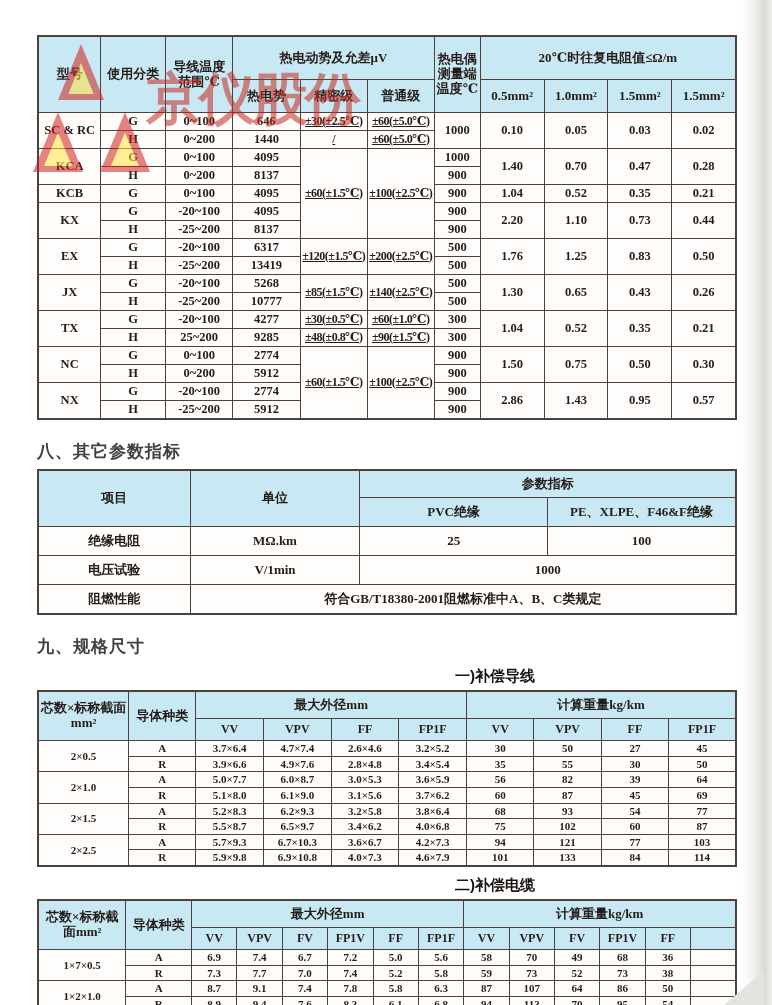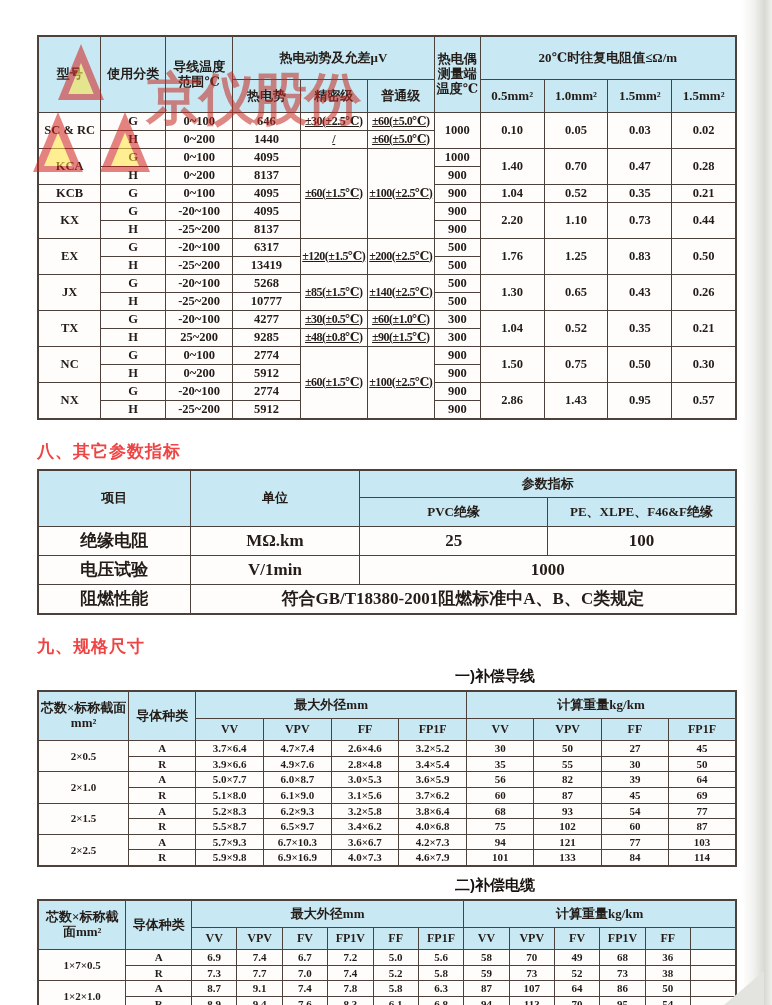--- a/index.html
+++ b/index.html
@@ -36,31 +36,31 @@
   th{background:#c8e9f3;font-size:13px;font-weight:bold;}
   
   #main-table{margin-top:0;}
   #main-table thead tr:first-child th{height:40px;}
   #main-table thead tr:last-child th{height:30px;}
   #main-table td{height:15px;font-size:12.5px;}
   #main-table td.tol{font-size:12px;letter-spacing:-0.5px;text-decoration:underline;}
   
   #params-table thead tr:first-child th{height:24px;}
   #params-table thead tr:last-child th{height:26px;margin-top:9px;}
-  #params-table td{height:26px;font-size:17px;}
+  #params-table td{height:26px;font-size:13px;}
   
   #wire-table thead tr:first-child th{height:24px;}
   #wire-table thead tr:last-child th{height:19px;font-size:12px;}
   #wire-table td{height:11px;font-size:11px;}
   #cable-table thead tr:first-child th{height:24px;}
   #cable-table thead tr:last-child th{height:19px;font-size:12px;}
   #cable-table td{height:11px;font-size:11px;}
   .sec-heading{
     margin:20px 0 6px 37px;
-    font-size:17px;font-weight:bold;color:#ef4444;
+    font-size:17px;font-weight:bold;color:#404040;
     font-family:"Liberation Sans","DejaVu Sans",sans-serif;
     letter-spacing:1px;
   }
   .sub-title{
     margin:9px 0 4px 0;padding-left:455px;
     font-size:15px;font-weight:bold;color:#17110e;
     font-family:"Liberation Sans","DejaVu Sans",sans-serif;
   }
   .top-gap{height:35px;}
   
@@ -461,21 +461,21 @@
           <td>3.6×6.7</td>
           <td>4.2×7.3</td>
           <td>94</td>
           <td>121</td>
           <td>77</td>
           <td>103</td>
         </tr>
         <tr>
           <td>R</td>
           <td>5.9×9.8</td>
-          <td>6.9×16.9</td>
+          <td>6.9×10.8</td>
           <td>4.0×7.3</td>
           <td>4.6×7.9</td>
           <td>101</td>
           <td>133</td>
           <td>84</td>
           <td>114</td>
         </tr>
       </tbody>
     </table>
 

